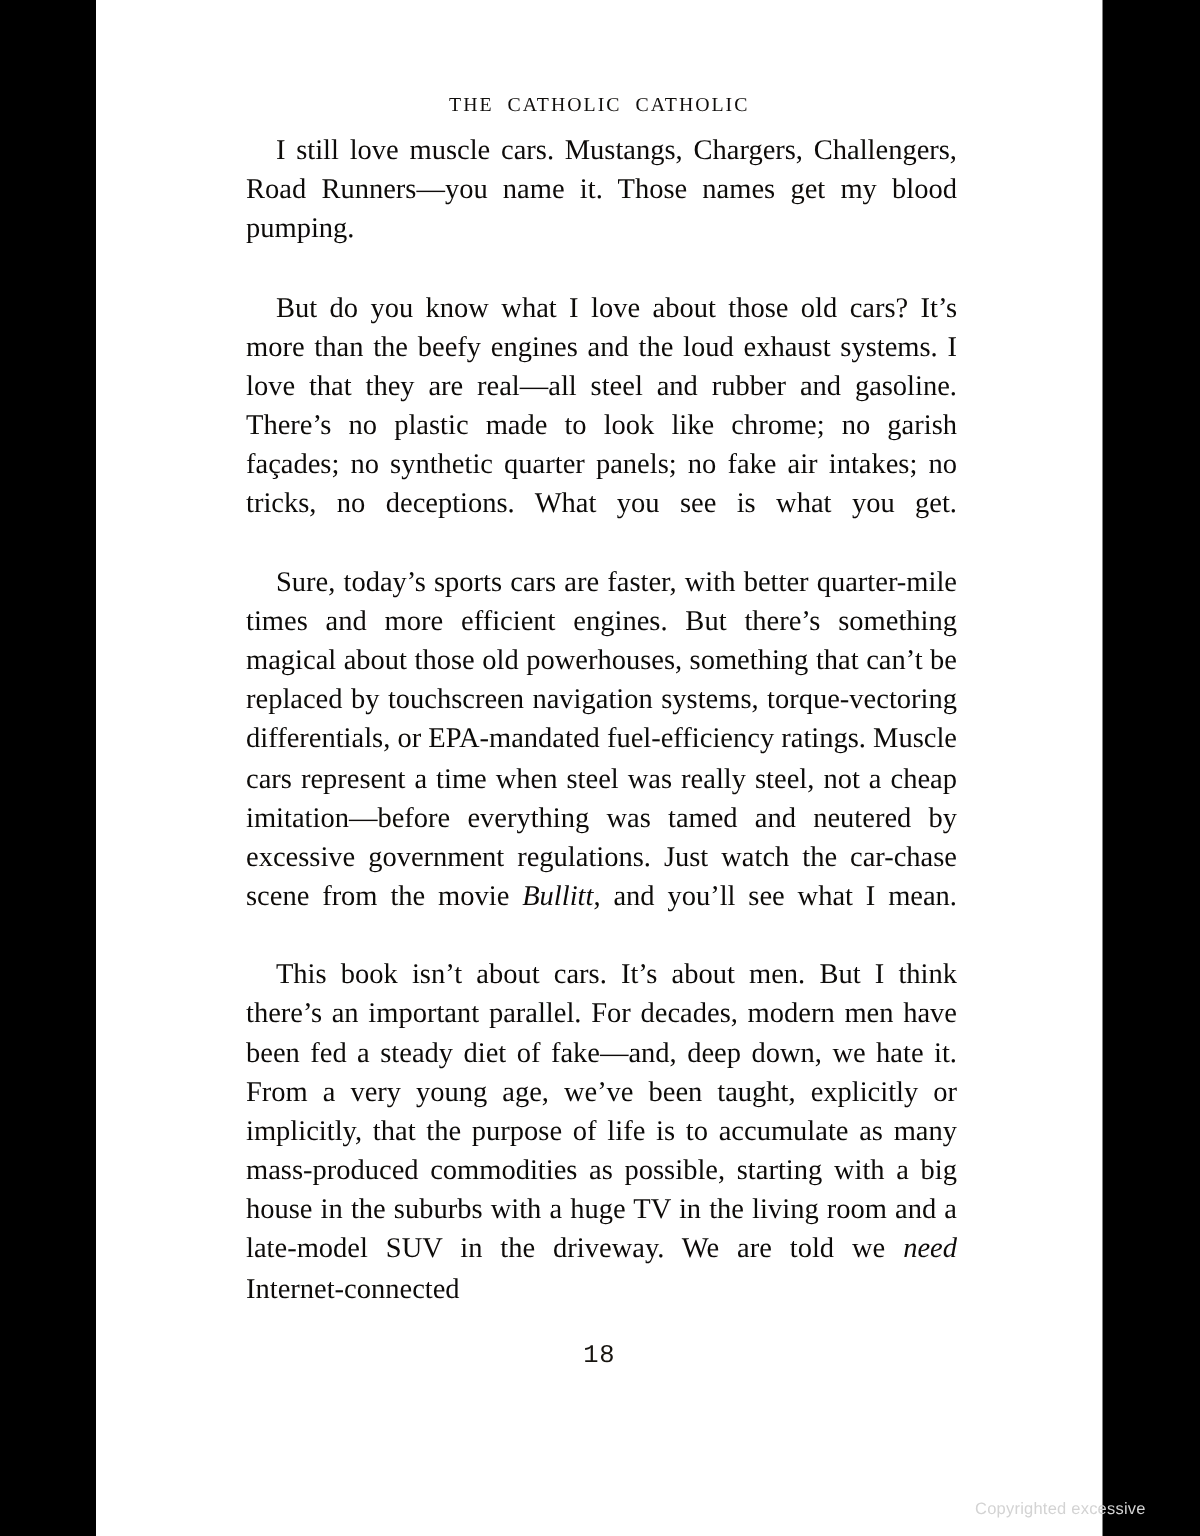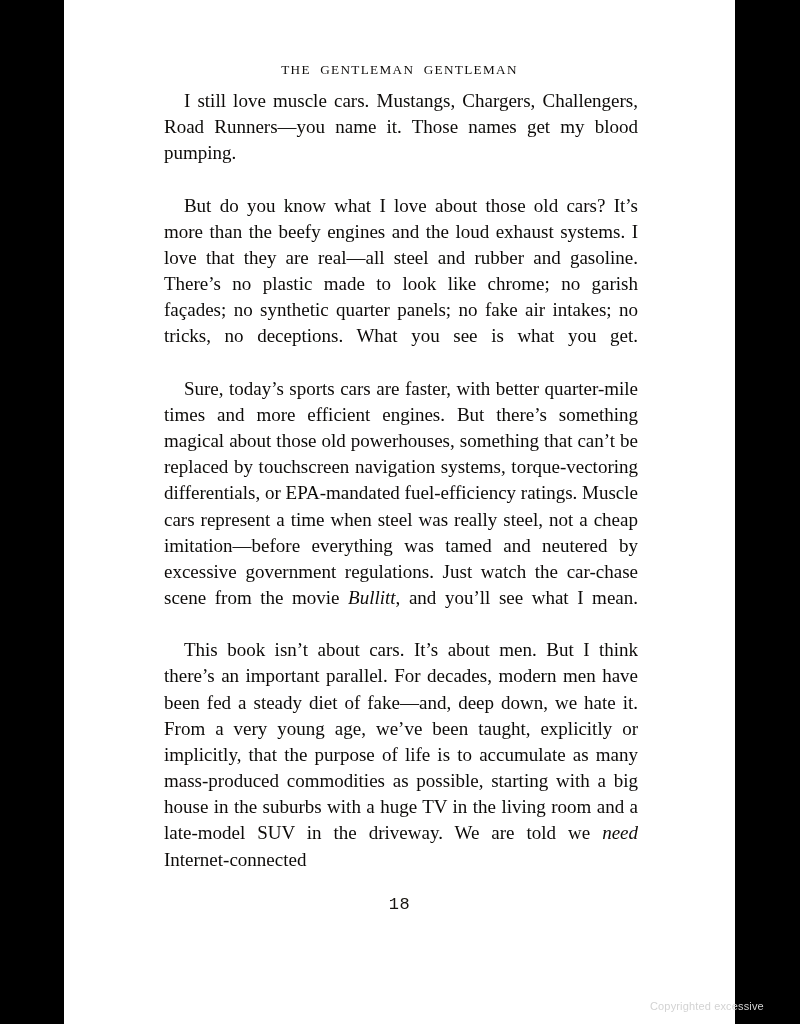--- a/index.html
+++ b/index.html
@@ -119,21 +119,21 @@
 <body>
 
 <div id="scan-viewport">
 
   <div class="scan-band left"></div>
 
   <div class="scan-band right"></div>
 
   <div id="book-page">
 
-    <div id="running-head">THE  GENTLEMAN  GENTLEMAN</div>
+    <div id="running-head">THE  CATHOLIC  CATHOLIC</div>
 
     <div id="text-column">
 
       <p class="para">I still love muscle cars. Mustangs, Chargers, Challengers, Road Runners—you name it. Those names get my blood pumping.</p>
 
       <p class="para">But do you know what I love about those old cars? It’s more than the beefy engines and the loud exhaust systems. I love that they are real—all steel and rubber and gasoline. There’s no plastic made to look like chrome; no garish façades; no synthetic quarter panels; no fake air intakes; no tricks, no deceptions. What you see is what you get.</p>
 
       <p class="para"><span>Sure, today’s sports cars are faster, with better quarter-mile times and more efficient engines. But there’s something magical about those old powerhouses, something that can’t be replaced by touchscreen navigation systems, torque-vectoring differentials, or EPA-mandated fuel-efficiency ratings. Muscle cars represent a time when steel was really steel, not a cheap imitation—before everything was tamed and neutered by excessive government regulations. Just watch the car-chase scene from the movie </span><em class="title-italic">Bullitt</em><span>, and you’ll see what I mean.</span></p>
 
       <p class="para"><span>This book isn’t about cars. It’s about men. But I think there’s an important parallel. For decades, modern men have been fed a steady diet of fake—and, deep down, we hate it. From a very young age, we’ve been taught, explicitly or implicitly, that the purpose of life is to accumulate as many mass-produced commodities as possible, starting with a big house in the suburbs with a huge TV in the living room and a late-model SUV in the driveway. We are told we </span><em class="title-italic">need</em><span> Internet-connected</span></p>

